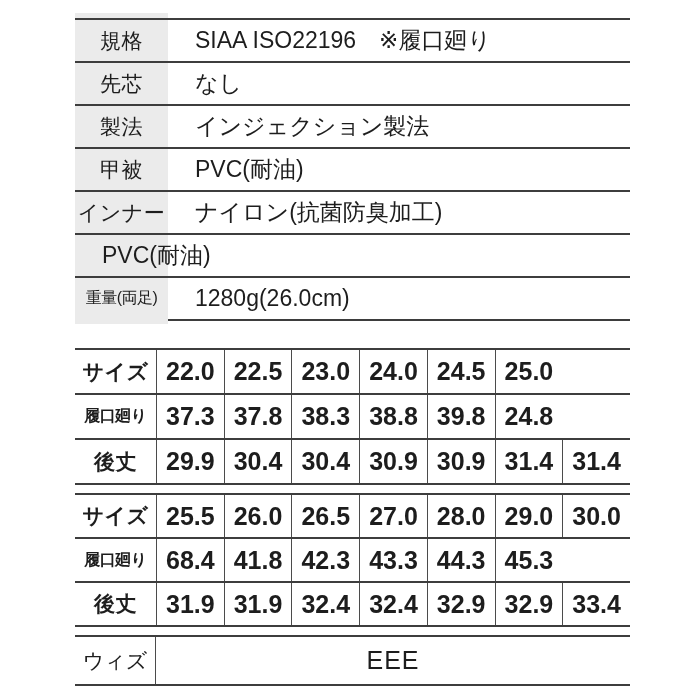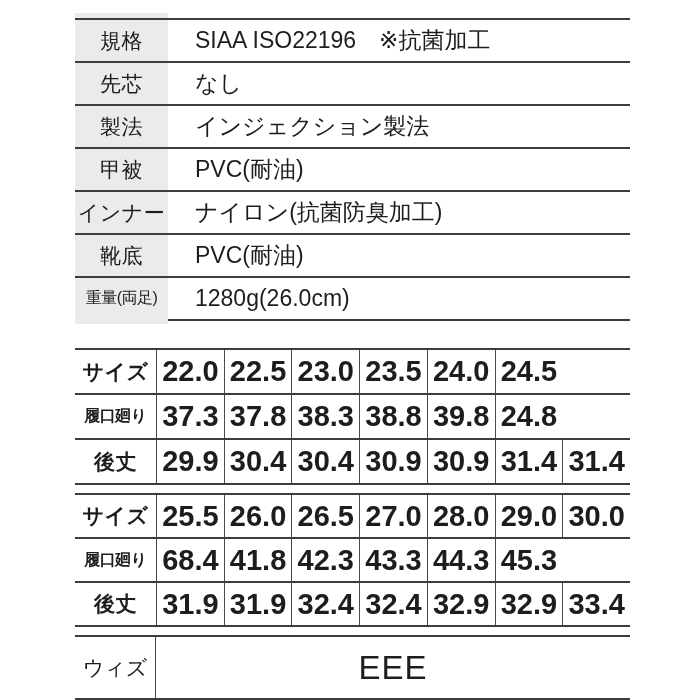--- a/index.html
+++ b/index.html
@@ -54,89 +54,88 @@
     border-top:2px solid #3d3d3d;
   }
   .size-row > div {
     display:flex; align-items:center; justify-content:center;
     border-left:1.5px solid #4b4b4b;
     font-weight:bold;
   }
   .size-row > div:first-child { border-left:none; }
   .size-label { font-size:21px; letter-spacing:0.5px; }
   .size-label.small { font-size:16px; letter-spacing:-0.5px; }
-  .size-cell { font-size:29px; }
+  .size-cell { font-size:25px; }
 
   
   .width-table {
-    position:absolute; left:75px; top:635px; width:555px; height:65px;
+    position:absolute; left:75px; top:635px; width:555px; height:51px;
     border-top:2px solid #3d3d3d;
     border-bottom:2px solid #3d3d3d;
     display:flex;
   }
   .width-label {
     flex:0 0 81px;
     display:flex; align-items:center; justify-content:center;
     font-size:21px;
     border-right:1.5px solid #4b4b4b;
   }
   .width-value {
     flex:1;
     display:flex; align-items:center; justify-content:center;
-    font-size:33px;
+    font-size:25px;
     letter-spacing:1px;
   }
 </style>
 </head>
 <body>
 
 <div class="page">
 
   <section class="spec-table">
     <div class="gray-col"></div>
 
     <div class="spec-row">
       <div class="spec-label">規格</div>
-      <div class="spec-value">SIAA ISO22196　※抗菌加工</div>
+      <div class="spec-value">SIAA ISO22196　※履口廻り</div>
     </div>
     <div class="spec-row">
       <div class="spec-label">先芯</div>
       <div class="spec-value">なし</div>
     </div>
     <div class="spec-row">
       <div class="spec-label">製法</div>
       <div class="spec-value">インジェクション製法</div>
     </div>
     <div class="spec-row">
       <div class="spec-label">甲被</div>
       <div class="spec-value">PVC(耐油)</div>
     </div>
     <div class="spec-row">
       <div class="spec-label">インナー</div>
       <div class="spec-value">ナイロン(抗菌防臭加工)</div>
     </div>
     <div class="spec-row">
-      <div class="spec-label">靴底</div>
       <div class="spec-value">PVC(耐油)</div>
     </div>
     <div class="spec-row">
       <div class="spec-label small">重量(両足)</div>
       <div class="spec-value">1280g(26.0cm)</div>
     </div>
   </section>
 
   <section class="size-table" id="size-table-1">
     <div class="size-row">
       <div class="size-label">サイズ</div>
       <div class="size-cell">22.0</div>
       <div class="size-cell">22.5</div>
       <div class="size-cell">23.0</div>
-      <div class="size-cell">23.5</div>
       <div class="size-cell">24.0</div>
       <div class="size-cell">24.5</div>
+      <div class="size-cell">25.0</div>
     </div>
     <div class="size-row">
       <div class="size-label small">履口廻り</div>
       <div class="size-cell">37.3</div>
       <div class="size-cell">37.8</div>
       <div class="size-cell">38.3</div>
       <div class="size-cell">38.8</div>
       <div class="size-cell">39.8</div>
       <div class="size-cell">24.8</div>
     </div>

